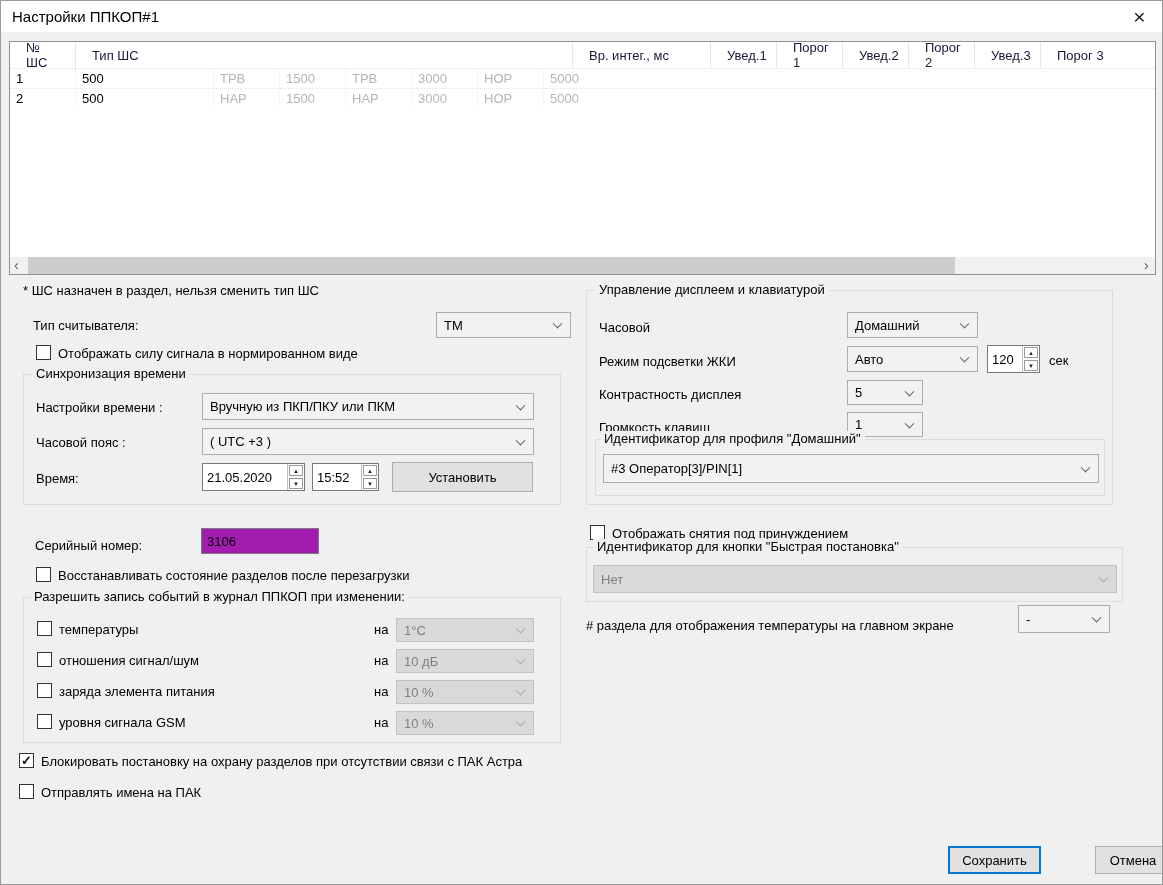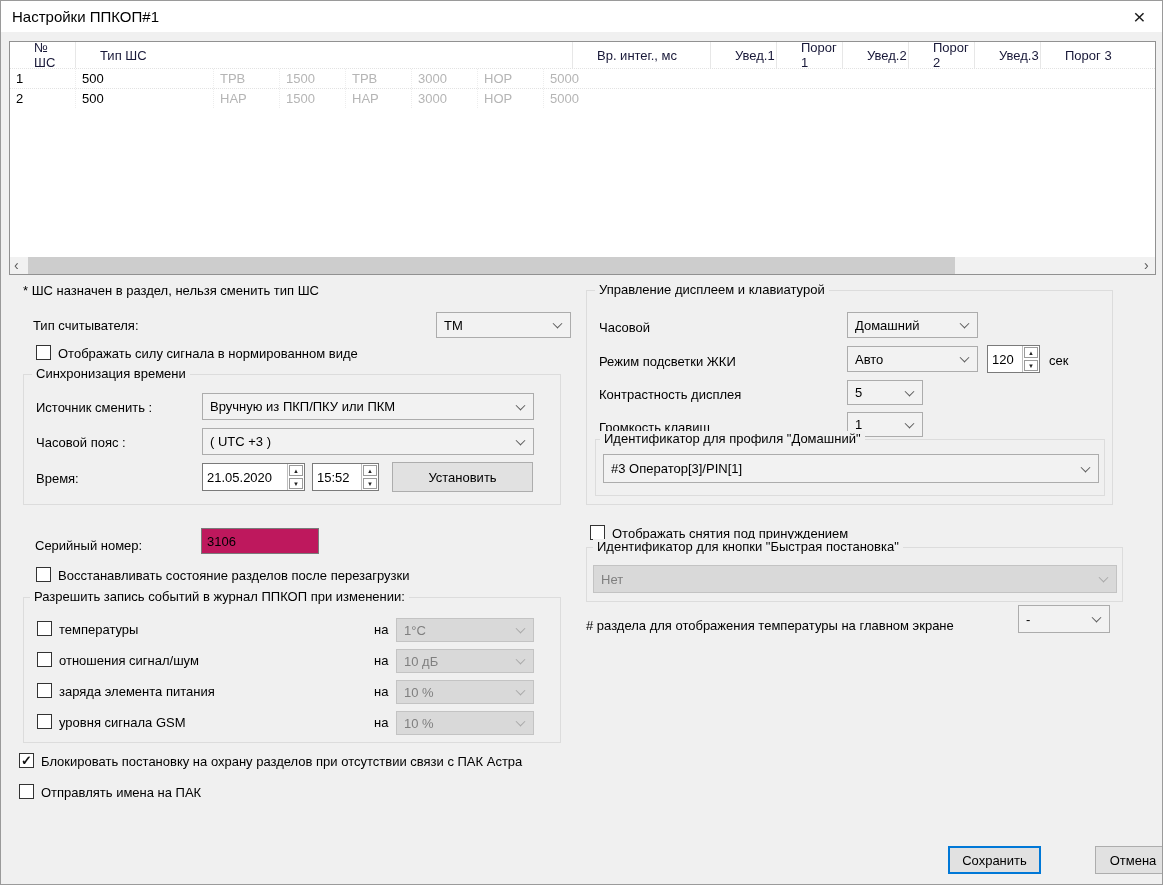--- a/index.html
+++ b/index.html
@@ -13,21 +13,21 @@
   
   .titlebar { position:absolute; left:0; top:0; right:0; height:31px; background:#ffffff; }
   .title { position:absolute; left:11px; top:7px; font-size:15px; color:#000; }
   .close-btn { position:absolute; right:0; top:0; width:45px; height:31px;
     display:flex; align-items:center; justify-content:center; font-size:21px; color:#1a1a1a; cursor:default; }
 
   
   .tablebox { position:absolute; left:8px; top:40px; width:1147px; height:234px;
     background:#ffffff; border:1px solid #919191; }
   .thead { display:flex; height:26px; align-items:center; font-size:13px; color:#181838; }
-  .th { height:100%; display:flex; align-items:center; padding:0 24px; border-right:1px solid #e7e7e7; }
+  .th { height:100%; display:flex; align-items:center; padding:0 16px; border-right:1px solid #e7e7e7; }
   .th:last-child { border-right:none; }
   .trow { display:flex; height:20px; align-items:center; font-size:13px; border-top:1px dotted #e2e2e2; }
   .td { height:100%; display:flex; align-items:center; padding:0 6px; border-right:1px dotted #ededed; }
   .td:last-child { border-right:none; }
   .c0{width:66px;} .c1{width:497px;} .c2{width:138px;} .c3{width:66px;} .c4{width:66px;}
   .c5{width:66px;} .c6{width:66px;} .c7{width:66px;} .c8{flex:1;}
   .mut { color:#b5b5b5; }
 
   
   .hscroll { position:absolute; left:0; right:0; bottom:0; height:17px; background:#f1f1f1; display:flex; }
@@ -46,21 +46,21 @@
   .combo { position:absolute; background:#f2f2f2; border:1px solid #acacac;
     display:flex; align-items:center; padding:0 7px; font-size:13px; }
   .combo .chev { position:absolute; right:9px; top:50%; width:7px; height:7px;
     border-right:1.6px solid #5c5c5c; border-bottom:1.6px solid #5c5c5c;
     transform:translateY(-70%) rotate(45deg); }
   .combo.disabled { background:#d9d9d9; border-color:#c3c3c3; color:#7f7f7f; }
   .combo.disabled .chev { border-color:#a8a8a8; }
   .combo .val { white-space:nowrap; overflow:hidden; }
 
   
-  .field { position:absolute; background:#be185d; border:1px solid #7a7a7a;
+  .field { position:absolute; background:#a21caf; border:1px solid #7a7a7a;
     display:flex; align-items:center; padding:0 5px; font-size:13px; }
   .spin { position:absolute; background:#ffffff; border:1px solid #7a7a7a; display:flex; font-size:13px; }
   .spin .sval { flex:1; display:flex; align-items:center; padding:0 4px; }
   .spin .sbtns { width:17px; display:flex; flex-direction:column; border-left:1px solid #bdbdbd; }
   .spin .sbtn { flex:1; display:flex; align-items:center; justify-content:center;
     font-size:6px; color:#222; border:1px solid #9a9a9a; margin:1px; line-height:1; }
 
   
   .cb { position:absolute; width:15px; height:15px; background:#ffffff; border:1px solid #333333;
     display:flex; align-items:center; justify-content:center; font-size:13px; font-weight:bold; color:#111; line-height:1; }
@@ -133,21 +133,21 @@
   <div class="combo" style="left:435px; top:311px; width:135px; height:26px;">
     <span class="val">TM</span>
     <span class="chev"></span>
   </div>
 
   <div class="cb" style="left:35px; top:344px;"></div>
   <div class="lbl" style="left:57px; top:345px;">Отображать силу сигнала в нормированном виде</div>
 
   <div class="group" style="left:22px; top:373px; width:538px; height:131px;">
     <span class="group-label" style="left:8px;">Синхронизация времени</span>
-    <div class="lbl" style="left:12px; top:25px;">Источник сменить :</div>
+    <div class="lbl" style="left:12px; top:25px;">Настройки времени :</div>
     <div class="combo" style="left:178px; top:18px; width:332px; height:27px;">
       <span class="val">Вручную из ПКП/ПКУ или ПКМ</span>
       <span class="chev"></span>
     </div>
     <div class="lbl" style="left:12px; top:60px;">Часовой пояс :</div>
     <div class="combo" style="left:178px; top:53px; width:332px; height:27px;">
       <span class="val">( UTC +3 )</span>
       <span class="chev"></span>
     </div>
     <div class="lbl" style="left:12px; top:96px;">Время:</div>

